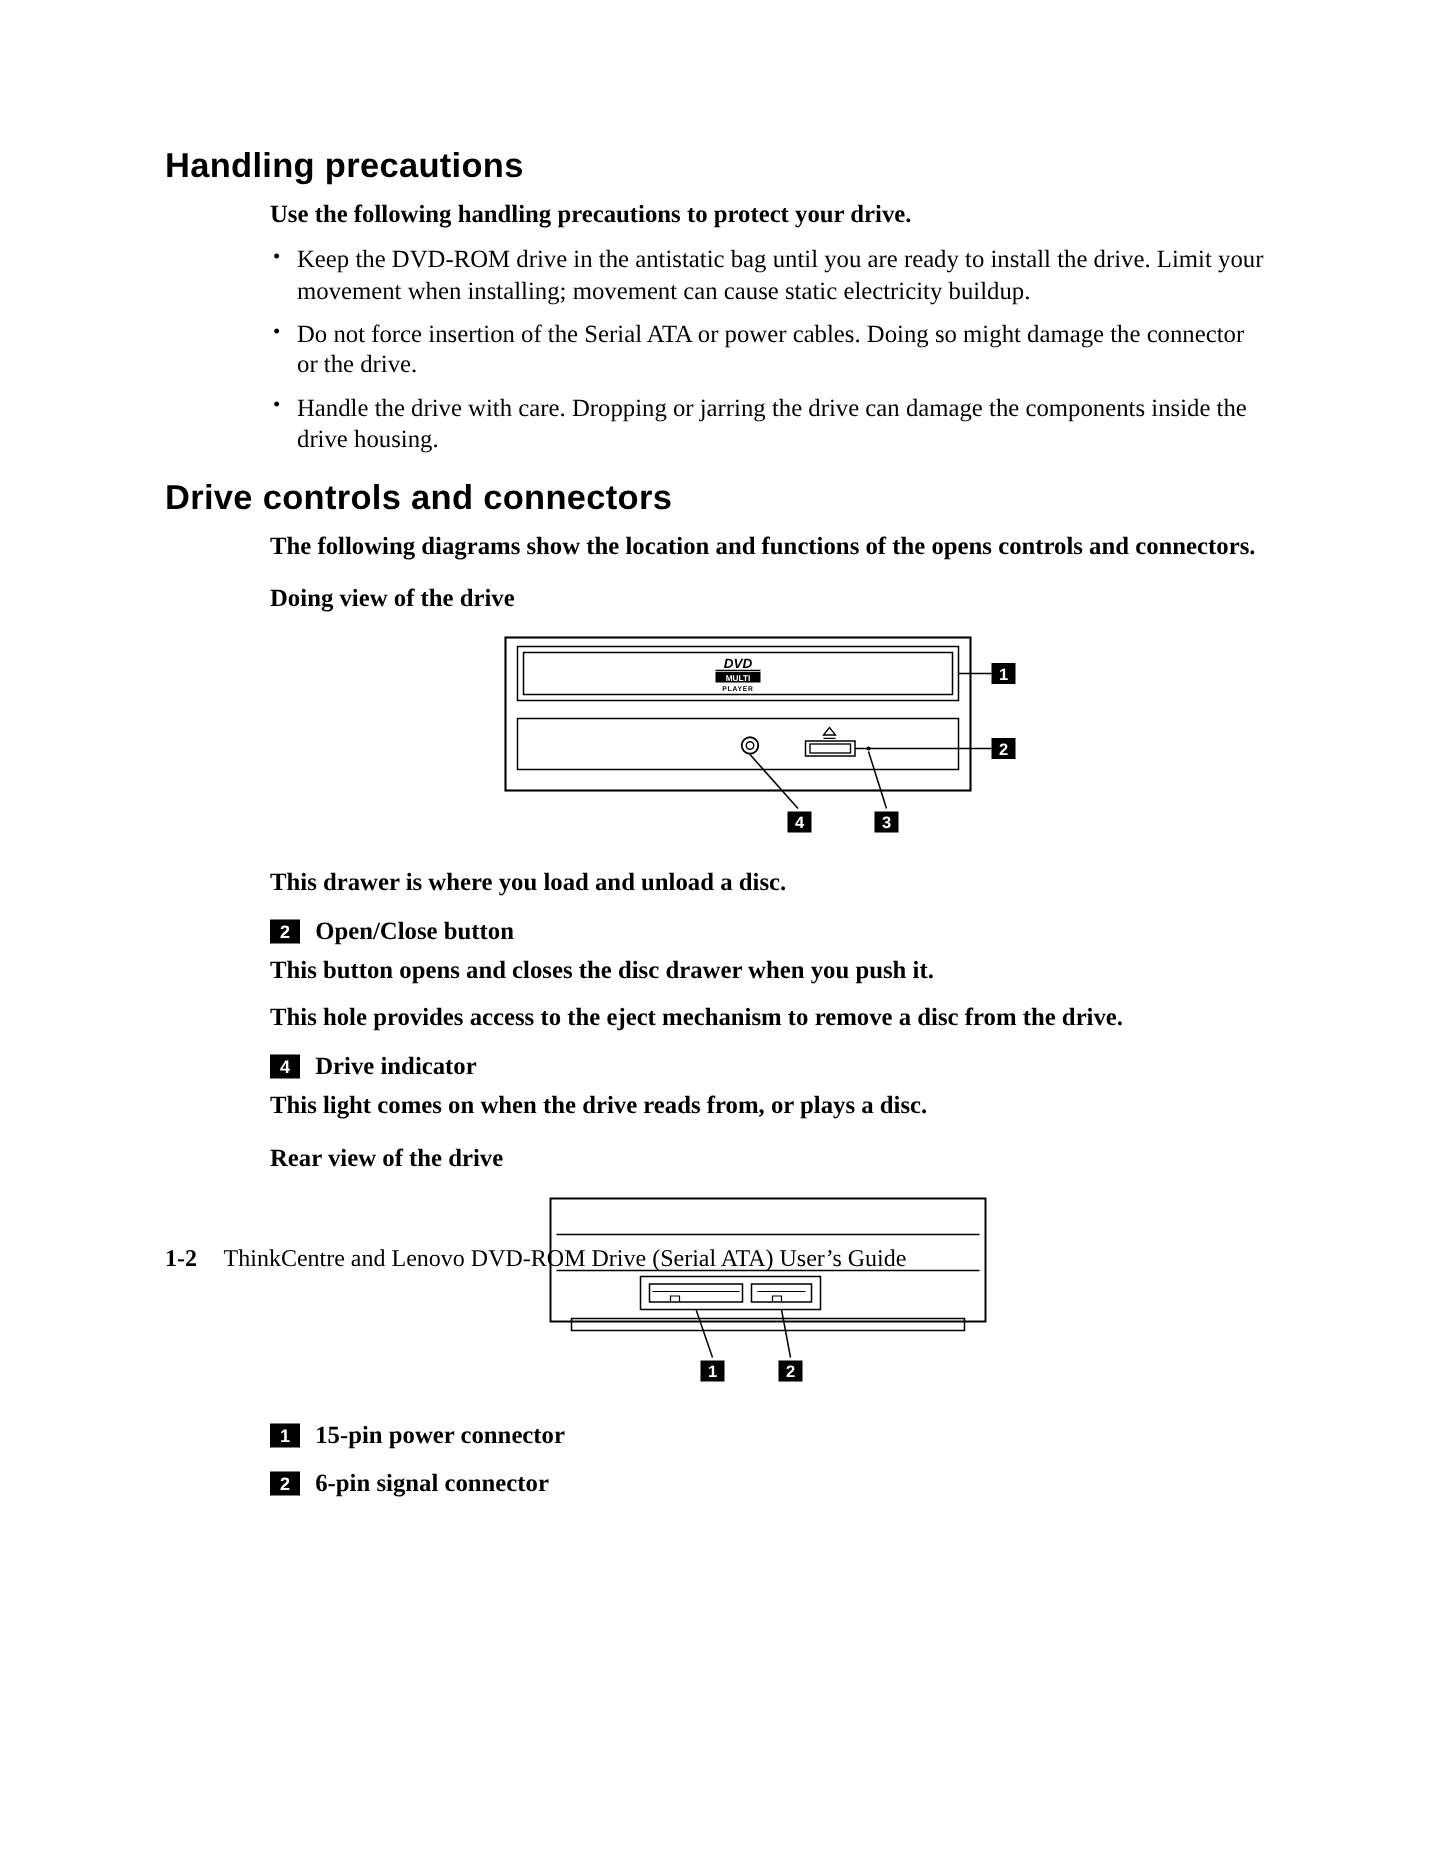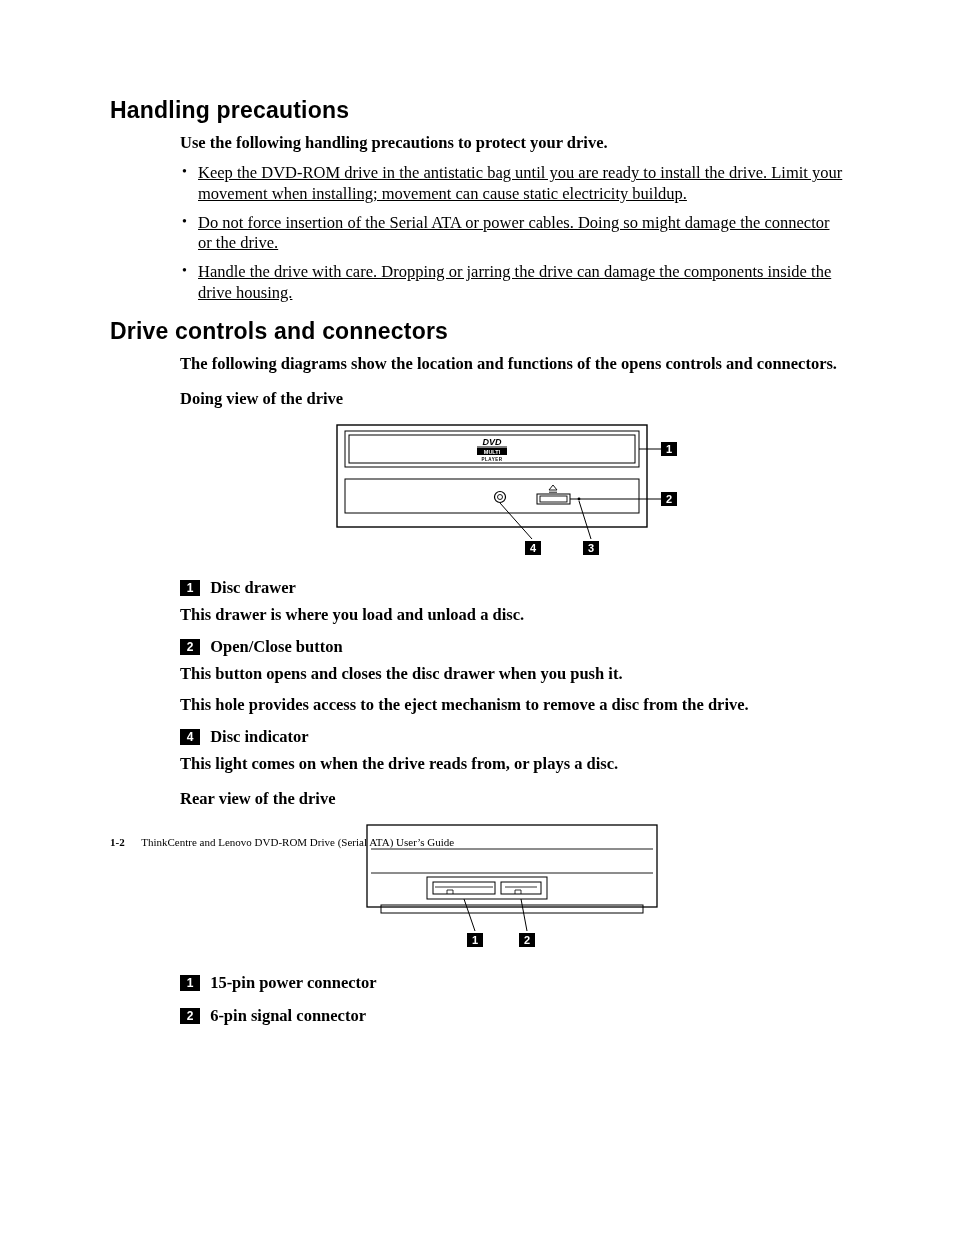--- a/index.html
+++ b/index.html
@@ -33,21 +33,20 @@
     margin-right: 0;
   }
   .intro {
     margin: 0 0 10px 0;
     font-weight: bold;
   }
   ul.bullets {
     list-style: none;
     padding: 0;
     margin: 0 0 14px 0;
-    text-decoration: underline;
   }
   ul.bullets li {
     position: relative;
     padding-left: 18px;
     margin: 0 0 8px 0;
   }
   ul.bullets li::before {
     content: "•";
     position: absolute;
     left: 2px;
@@ -82,21 +81,21 @@
     margin: 0 0 10px 0;
   }
   .fig {
     display: block;
     margin: 8px auto 14px auto;
   }
   .footer {
     position: absolute;
     left: 110px;
     bottom: 60px;
-    font-size: 11px;
+    font-size: 16px;
   }
   .footer .pnum {
     font-weight: 700;
     margin-right: 14px;
   }
   
   svg text { font-family: Arial, Helvetica, sans-serif; }
 </style>
 </head>
 <body>
@@ -155,37 +154,33 @@
 
       <line x1="252" y1="82" x2="264" y2="120" stroke="#000" stroke-width="1"></line>
       <rect x="256" y="122" width="16" height="14" fill="#000"></rect>
       <text x="264" y="133" text-anchor="middle" fill="#fff" font-size="11" font-weight="700">3</text>
 
       <line x1="173" y1="84" x2="205" y2="120" stroke="#000" stroke-width="1"></line>
       <rect x="198" y="122" width="16" height="14" fill="#000"></rect>
       <text x="206" y="133" text-anchor="middle" fill="#fff" font-size="11" font-weight="700">4</text>
     </svg>
 
-    <p class="callout-line">
-      <span class="callout-box">1</span>
-      <span>Disc drawer</span>
-    </p>
     <p class="callout-desc">This drawer is where you load and unload a disc.</p>
 
     <p class="callout-line">
       <span class="callout-box">2</span>
       <span>Open/Close button</span>
     </p>
     <p class="callout-desc">This button opens and closes the disc drawer when you push it.</p>
 
     <p class="callout-desc">This hole provides access to the eject mechanism to remove a disc from the drive.</p>
 
     <p class="callout-line">
       <span class="callout-box">4</span>
-      <span>Disc indicator</span>
+      <span>Drive indicator</span>
     </p>
     <p class="callout-desc">This light comes on when the drive reads from, or plays a disc.</p>
 
     <p class="subhead">Rear view of the drive</p>
 
     <svg class="fig" width="310" height="140" viewBox="0 0 310 140">
 
       <rect x="10" y="6" width="290" height="82" fill="none" stroke="#000" stroke-width="1.3"></rect>
 
       <line x1="14" y1="30" x2="296" y2="30" stroke="#000" stroke-width="0.9"></line>

